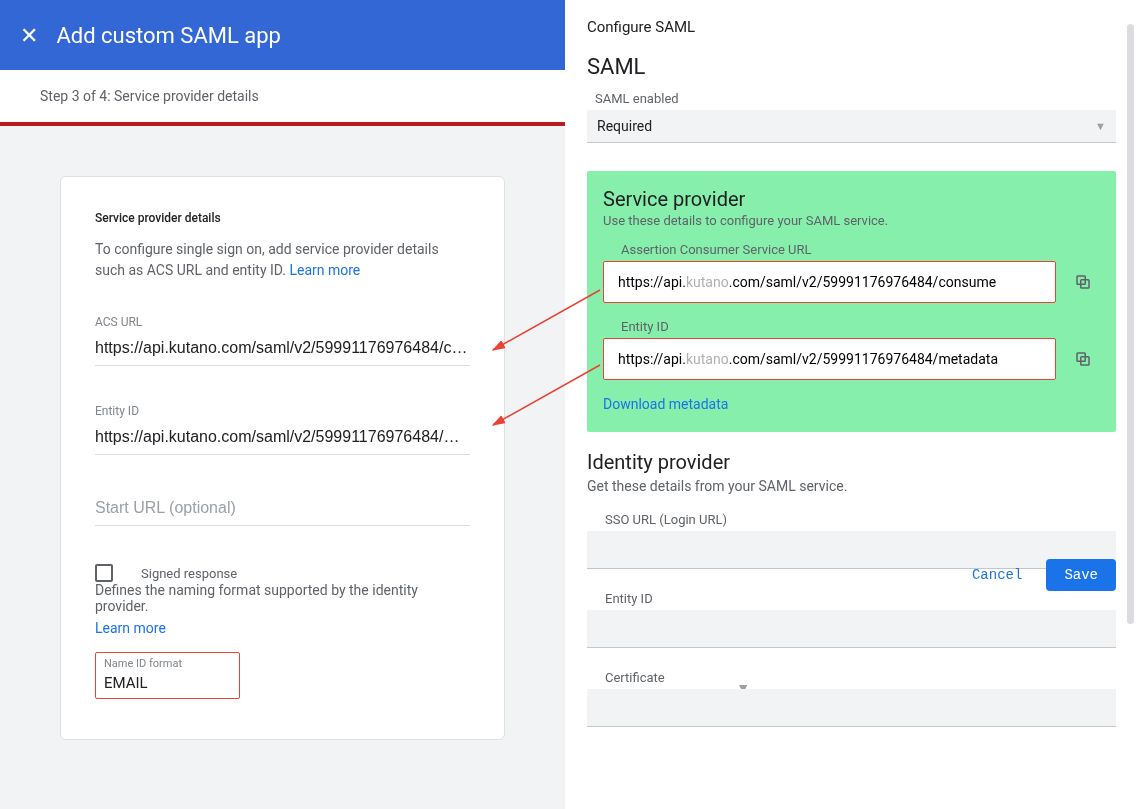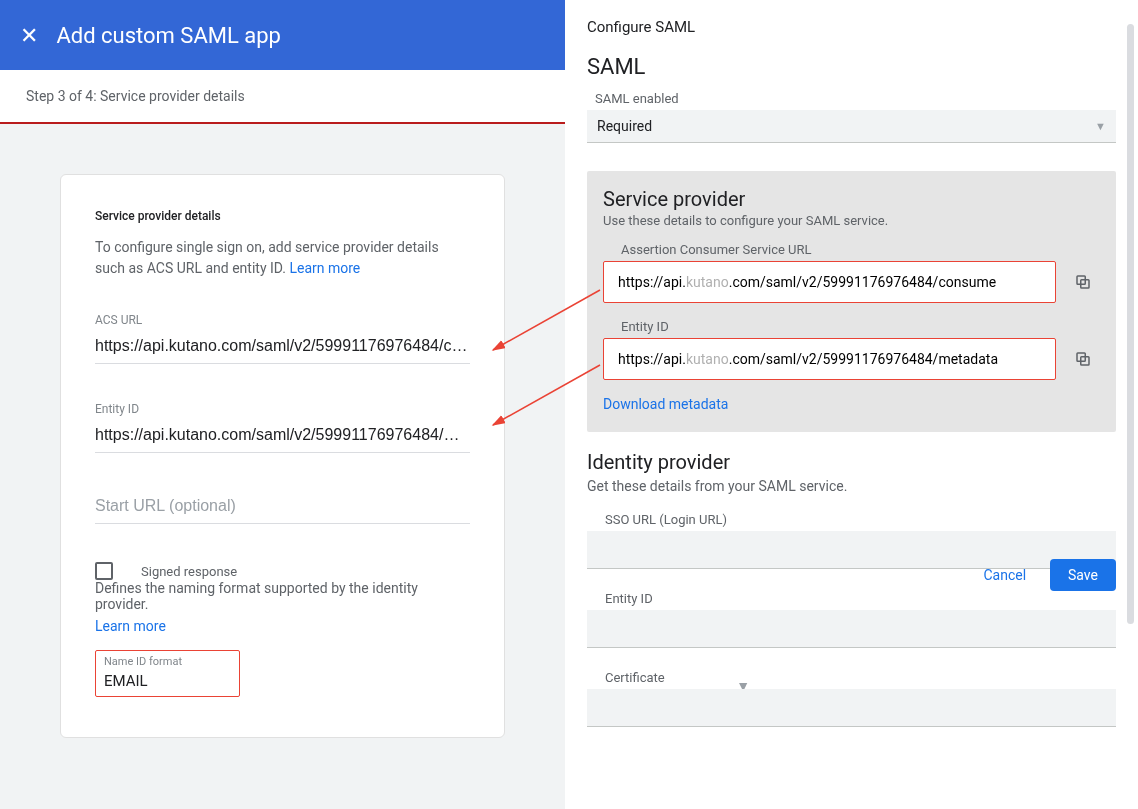--- a/index.html
+++ b/index.html
@@ -26,24 +26,24 @@
     color: #fff;
     height: 70px;
     display: flex;
     align-items: center;
     padding: 0 20px;
   }
   .close-x { font-size: 22px; margin-right: 18px; cursor: pointer; }
   .left-title { font-size: 22px; font-weight: 400; }
   .step-bar {
     background: #fff;
-    padding: 18px 26px;
+    padding: 18px 40px;
     font-size: 14px;
     color: #5f6368;
-    border-bottom: 2px solid #b91c1c;
+    border-bottom: 4px solid #b91c1c;
   }
   .card {
     background: #fff;
     margin: 50px 60px 0 60px;
     border: 1px solid #e0e0e0;
     border-radius: 6px;
     padding: 34px 34px 40px 34px;
   }
   .card h3 { font-size: 12px; font-weight: 500; margin-bottom: 14px; }
   .card p.desc { font-size: 14px; color: #5f6368; line-height: 1.5; margin-bottom: 34px; }
@@ -118,21 +118,21 @@
     font-size: 14px;
     color: #202124;
     display: flex;
     justify-content: space-between;
     align-items: center;
     margin-bottom: 28px;
     cursor: pointer;
   }
   .right-select .tri { color: #9aa0a6; font-size: 11px; }
   .section-box {
-    background: #e5e5e5;
+    background: #86efac;
     padding: 16px 16px 20px 16px;
     border-radius: 2px;
     margin-bottom: 18px;
   }
   .section-box h3 { font-size: 20px; font-weight: 400; margin-bottom: 2px; }
   .section-box .hint { font-size: 13px; color: #5f6368; margin-bottom: 14px; }
   .sp-field-label { font-size: 13px; color: #5f6368; padding-left: 18px; margin-bottom: 4px; }
   .sp-field-row {
     display: flex;
     align-items: center;
@@ -168,20 +168,21 @@
     height: 38px;
     border-bottom: 1px solid #c4c7c5;
     margin-bottom: 22px;
   }
   .footer {
     position: absolute;
     bottom: 10px; right: 22px;
     display: flex;
     gap: 10px;
     align-items: flex-end;
+    font-family: Liberation Mono, monospace;
   }
   .btn-cancel {
     color: #1a73e8;
     font-size: 14px;
     padding: 8px 14px;
     cursor: pointer;
     border: none;
     background: transparent;
     font-family: inherit;
   }

